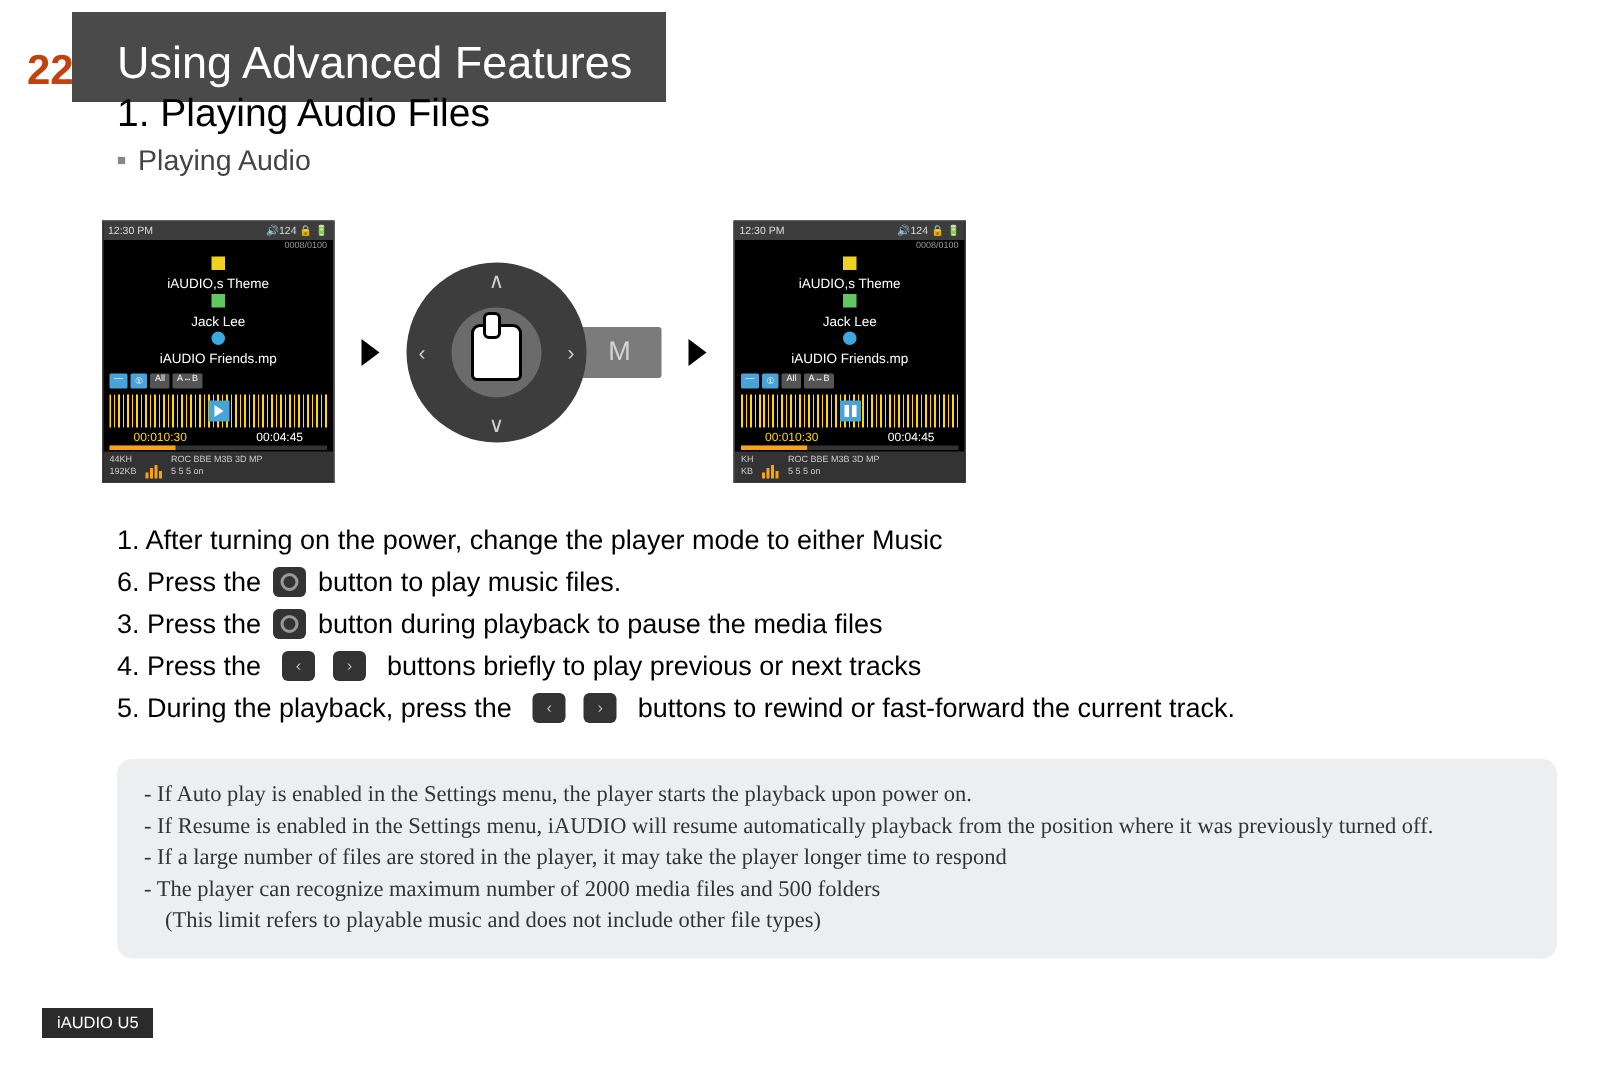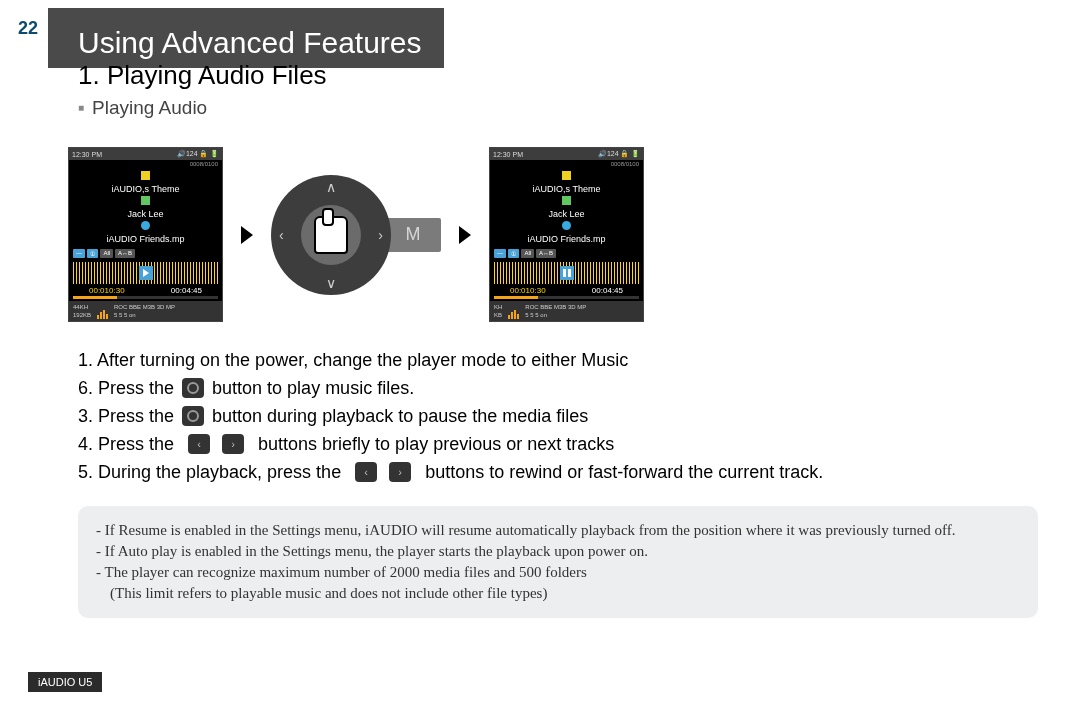--- a/index.html
+++ b/index.html
@@ -8,24 +8,24 @@
     background: #fff;
     color: #000;
     width: 1080px;
     height: 720px;
     position: relative;
     overflow: hidden;
   }
   .page-num {
     position: absolute;
     left: 18px;
-    top: 18px;
-    font-size: 18px;
+    top: 31px;
+    font-size: 28px;
     font-weight: bold;
-    color: #0c4a6e;
+    color: #c2410c;
   }
   .title-bar {
     position: absolute;
     left: 48px;
     top: 8px;
     background: #4a4a4a;
     color: #fff;
     font-size: 30px;
     font-weight: 300;
     padding: 18px 22px 8px 30px;
@@ -381,20 +381,21 @@
       <span>5. During the playback, press the</span>
       <span class="inline-pair">
         <span class="inline-icon">‹</span>
         <span class="inline-icon">›</span>
       </span>
       <span>buttons to rewind or fast-forward the current track.</span>
     </div>
   </div>
 
   <div class="notes">
+    <div class="n">- If Auto play is enabled in the Settings menu, the player starts the playback upon power on.</div>
     <div class="n">- If Resume is enabled in the Settings menu, iAUDIO will resume automatically playback from the position where it was previously turned off.</div>
-    <div class="n">- If Auto play is enabled in the Settings menu, the player starts the playback upon power on.</div>
+    <div class="n">- If a large number of files are stored in the player, it may take the player longer time to respond</div>
     <div class="n">- The player can recognize maximum number of 2000 media files and 500 folders</div>
     <div class="sub">(This limit refers to playable music and does not include other file types)</div>
   </div>
 </div>
 
 <div class="footer-badge">iAUDIO U5</div>
 
 </body></html>

